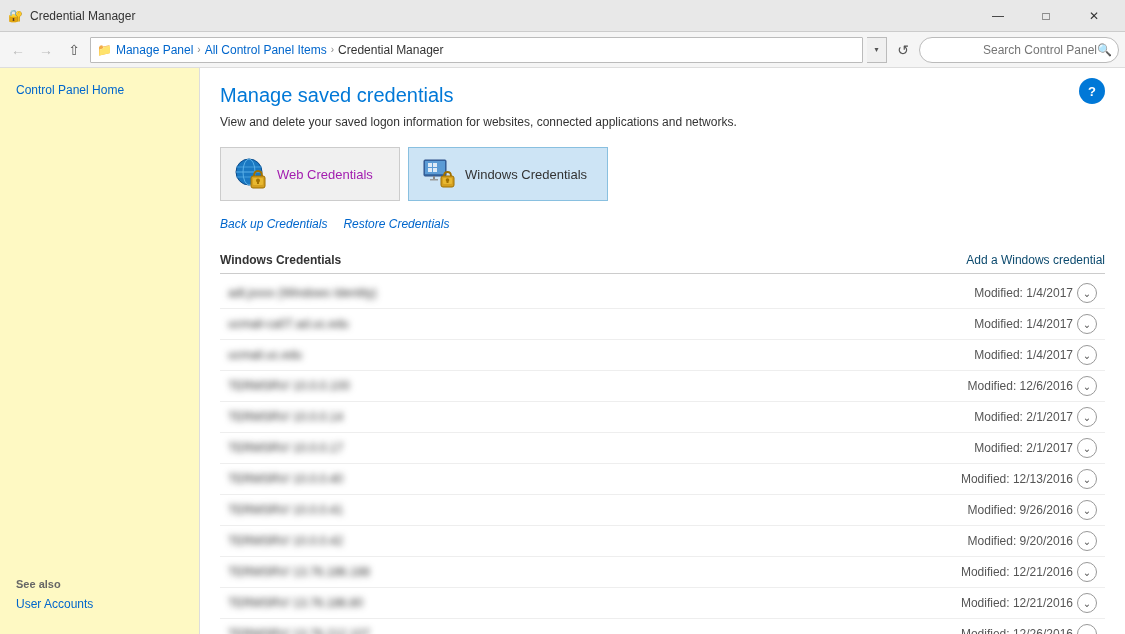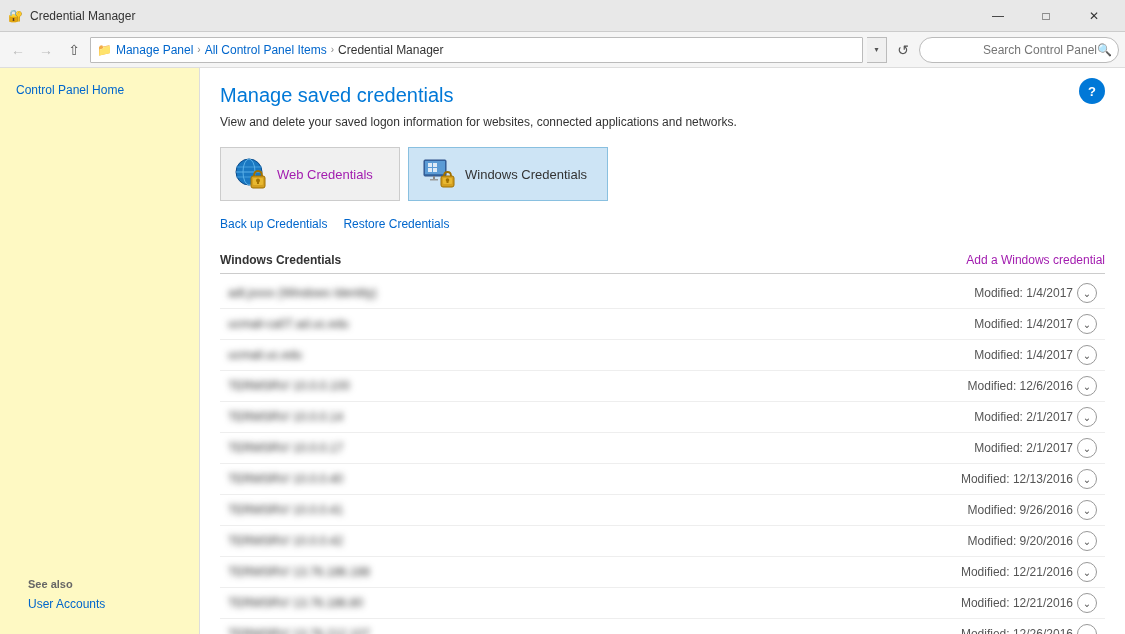--- a/index.html
+++ b/index.html
@@ -174,21 +174,21 @@
       cursor: pointer;
     }
     .sidebar-section-title {
       padding: 14px 16px 4px;
       font-size: 11px;
       color: #666;
       font-weight: bold;
     }
     .sidebar-bottom {
       margin-top: auto;
-      padding: 8px 12px;
+      padding: 8px 0;
     }
 
     
     .content-area {
       flex: 1;
       background: white;
       overflow-y: auto;
       position: relative;
     }
     .content-inner {
@@ -255,20 +255,21 @@
       width: 32px;
       height: 32px;
     }
 
     
     .action-links {
       display: flex;
       gap: 16px;
       margin-bottom: 16px;
       font-size: 12px;
+      font-style: italic;
     }
     .action-link {
       color: #0066cc;
       text-decoration: none;
       cursor: pointer;
     }
 
     
     .cred-list-header {
       display: flex;
@@ -277,21 +278,21 @@
       padding: 6px 0;
       border-bottom: 1px solid #ccc;
       margin-bottom: 4px;
     }
     .cred-list-title {
       font-size: 12px;
       font-weight: 600;
       color: #333;
     }
     .add-link {
-      color: #a21caf;
+      color: #0c4a6e;
       text-decoration: none;
       font-size: 12px;
       cursor: pointer;
     }
 
     .cred-item {
       display: flex;
       justify-content: space-between;
       align-items: center;
       padding: 5px 8px;

